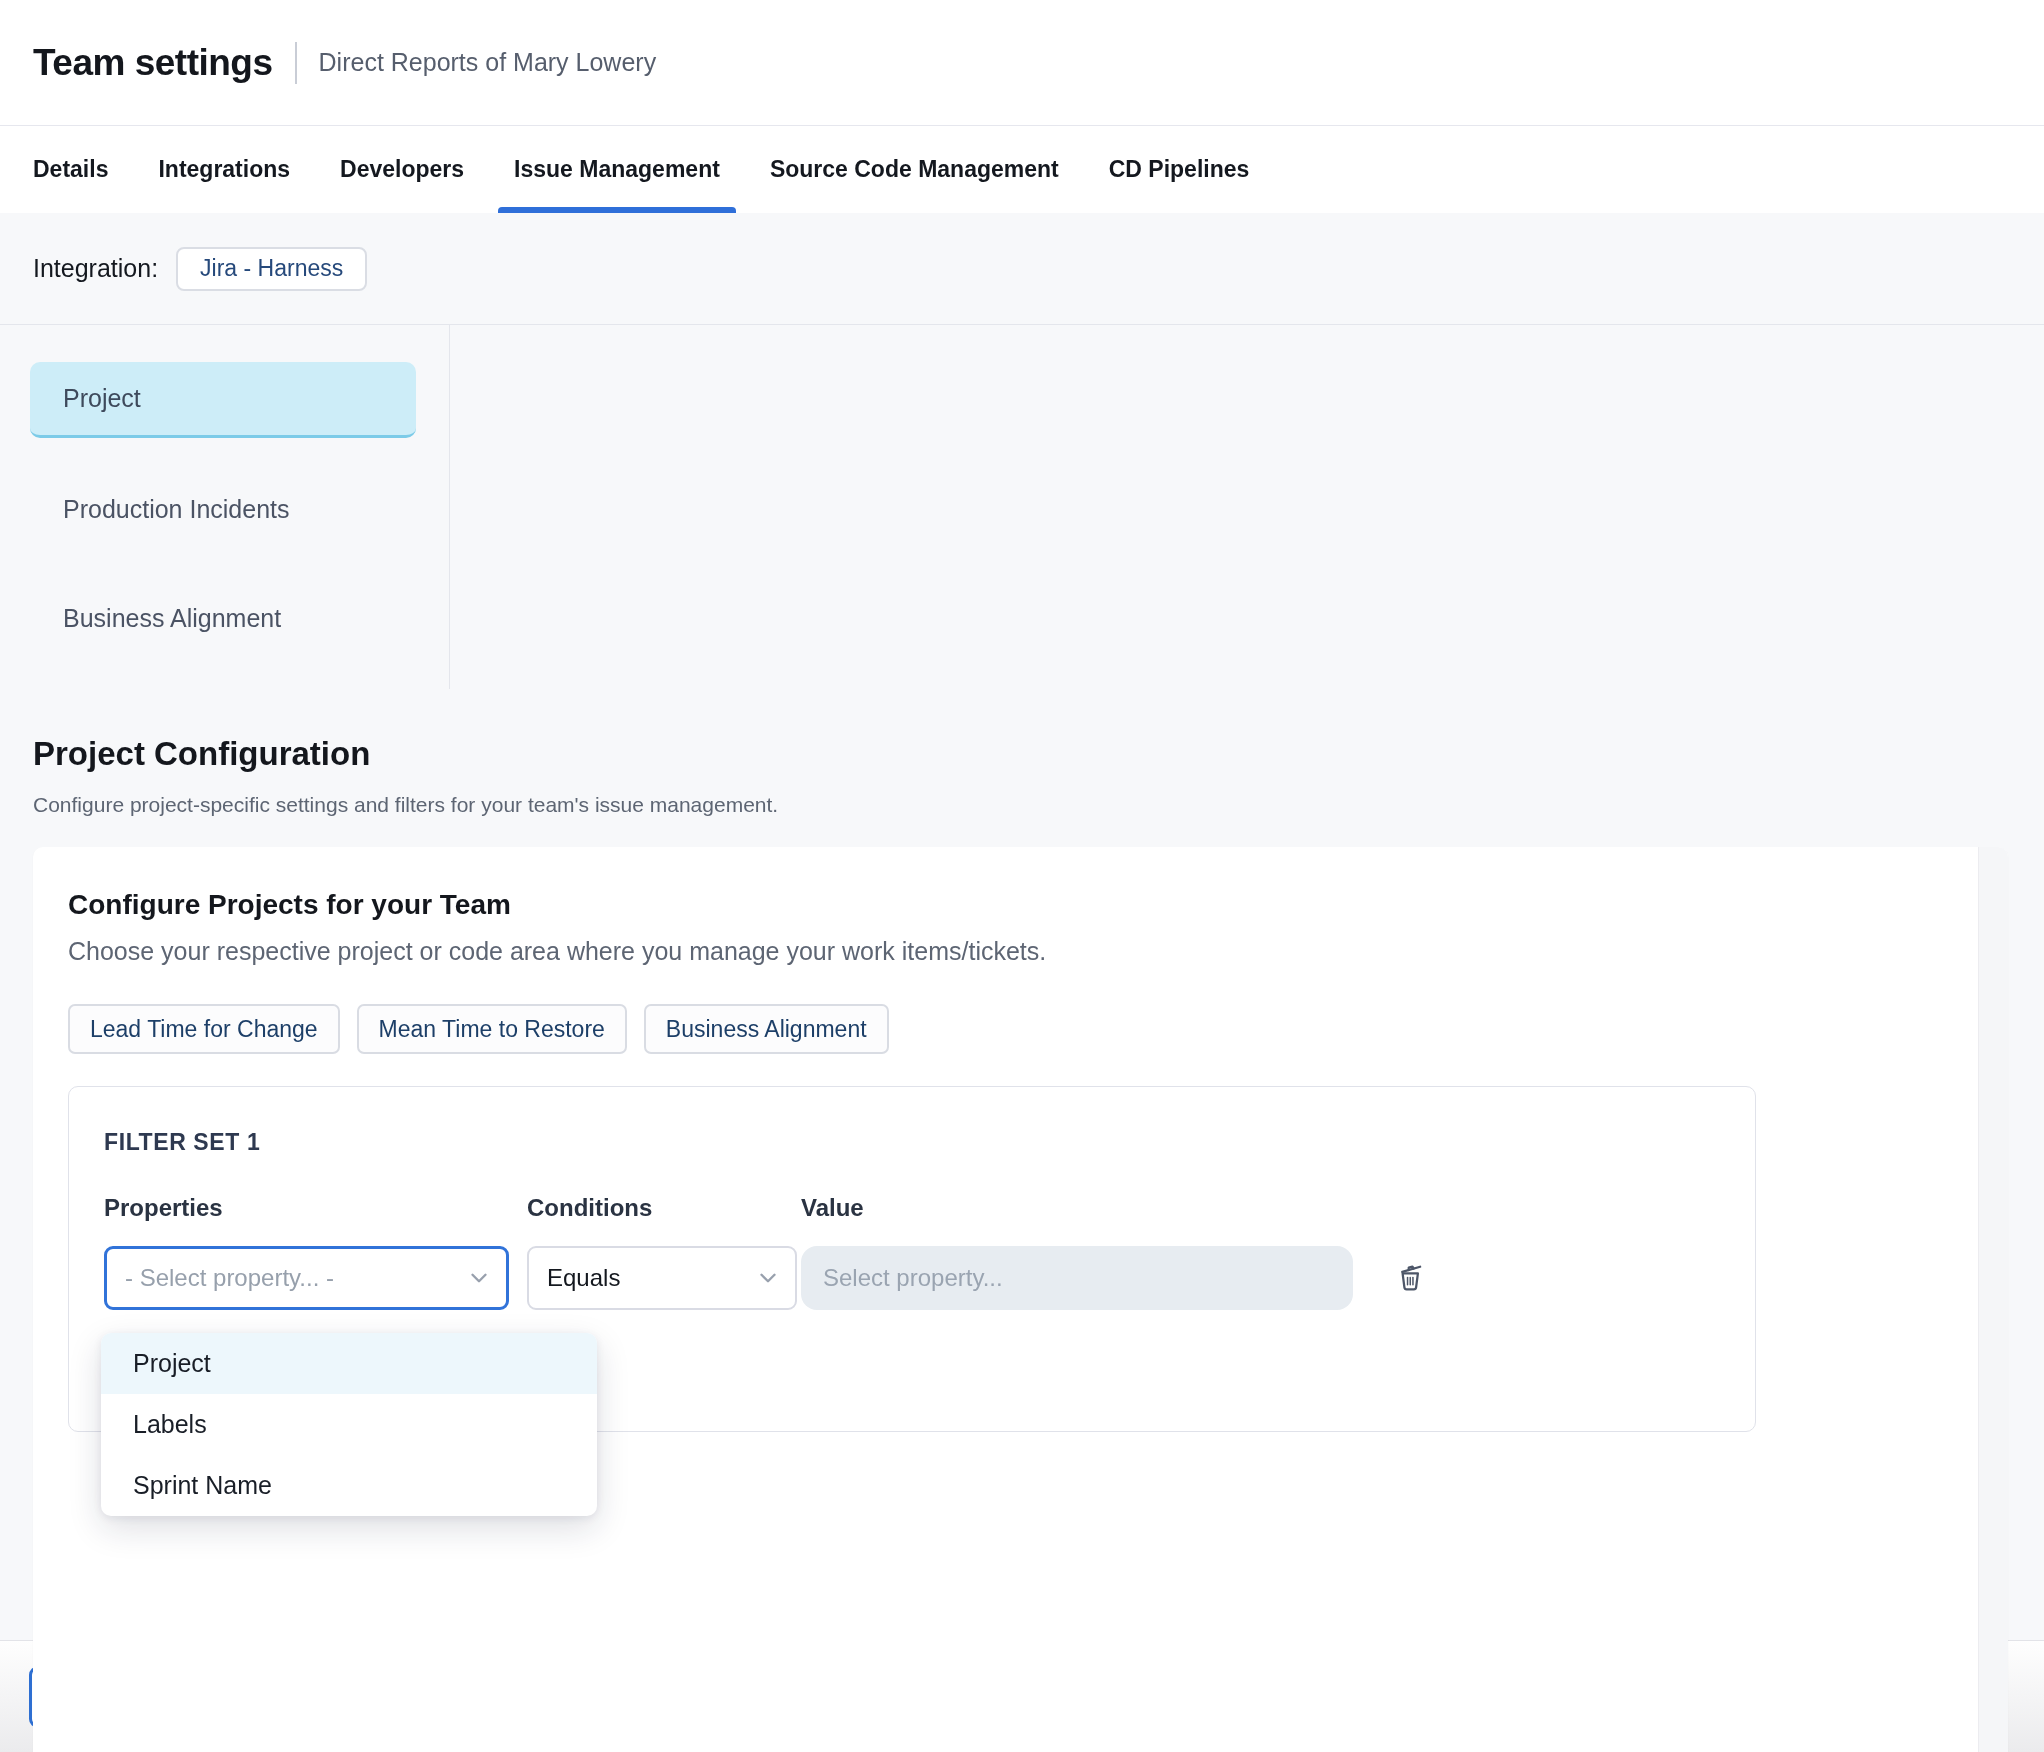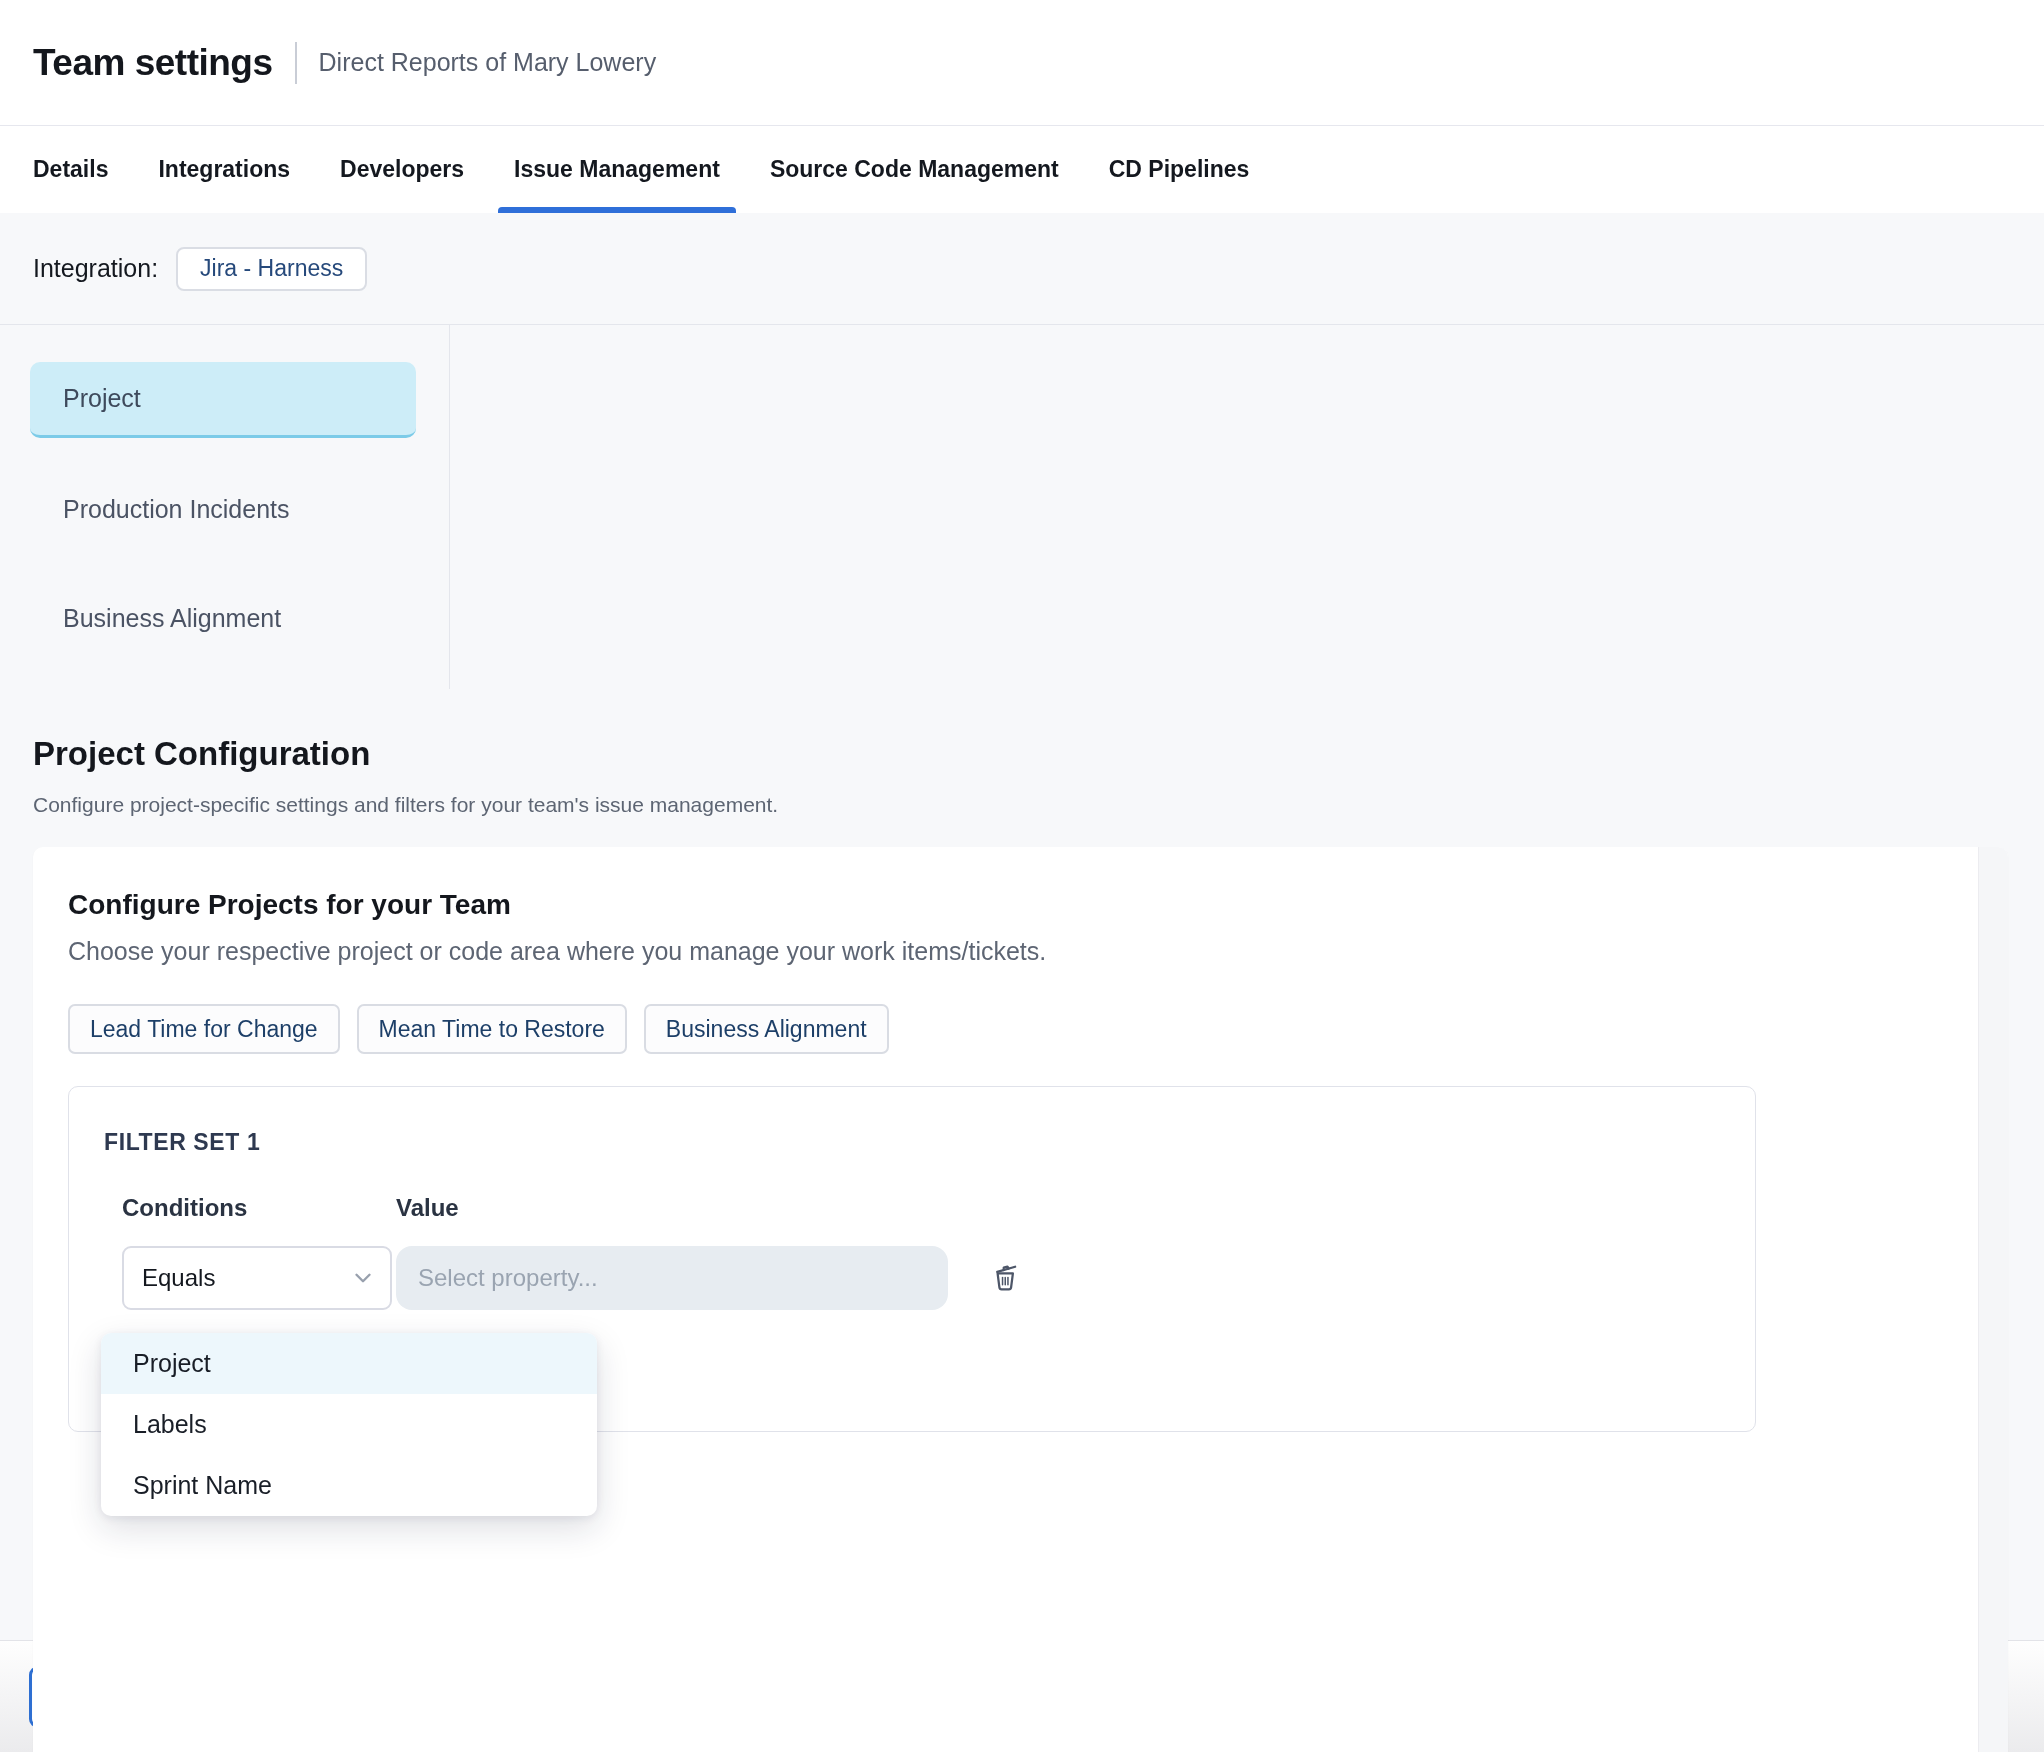--- a/index.html
+++ b/index.html
@@ -124,20 +124,31 @@
           <div class="chip">Lead Time for Change</div>
           <div class="chip">Mean Time to Restore</div>
           <div class="chip">Business Alignment</div>
         </div>
 
         <div class="filter-box">
           <div class="fs-title">FILTER SET 1</div>
 
           <div class="fs-row">
 
+            <div class="fs-col">
+              <label>Properties</label>
+              <div class="select focused">
+                <span class="ph">- Select property... -</span>
+                <span class="chevron">
+                  <svg viewBox="0 0 24 24" width="26" height="26">
+                      <path d="M6 9l6 6 6-6" fill="none" stroke="#98a0ad" stroke-width="2.2" stroke-linecap="round" stroke-linejoin="round"></path>
+                    </svg>
+                </span>
+              </div>
+            </div>
 
             <div class="fs-col col-cond">
               <label>Conditions</label>
               <div class="select normal">
                 <span class="val">Equals</span>
                 <span class="chevron">
                   <svg viewBox="0 0 24 24" width="26" height="26">
                       <path d="M6 9l6 6 6-6" fill="none" stroke="#98a0ad" stroke-width="2.2" stroke-linecap="round" stroke-linejoin="round"></path>
                     </svg>
                 </span>

